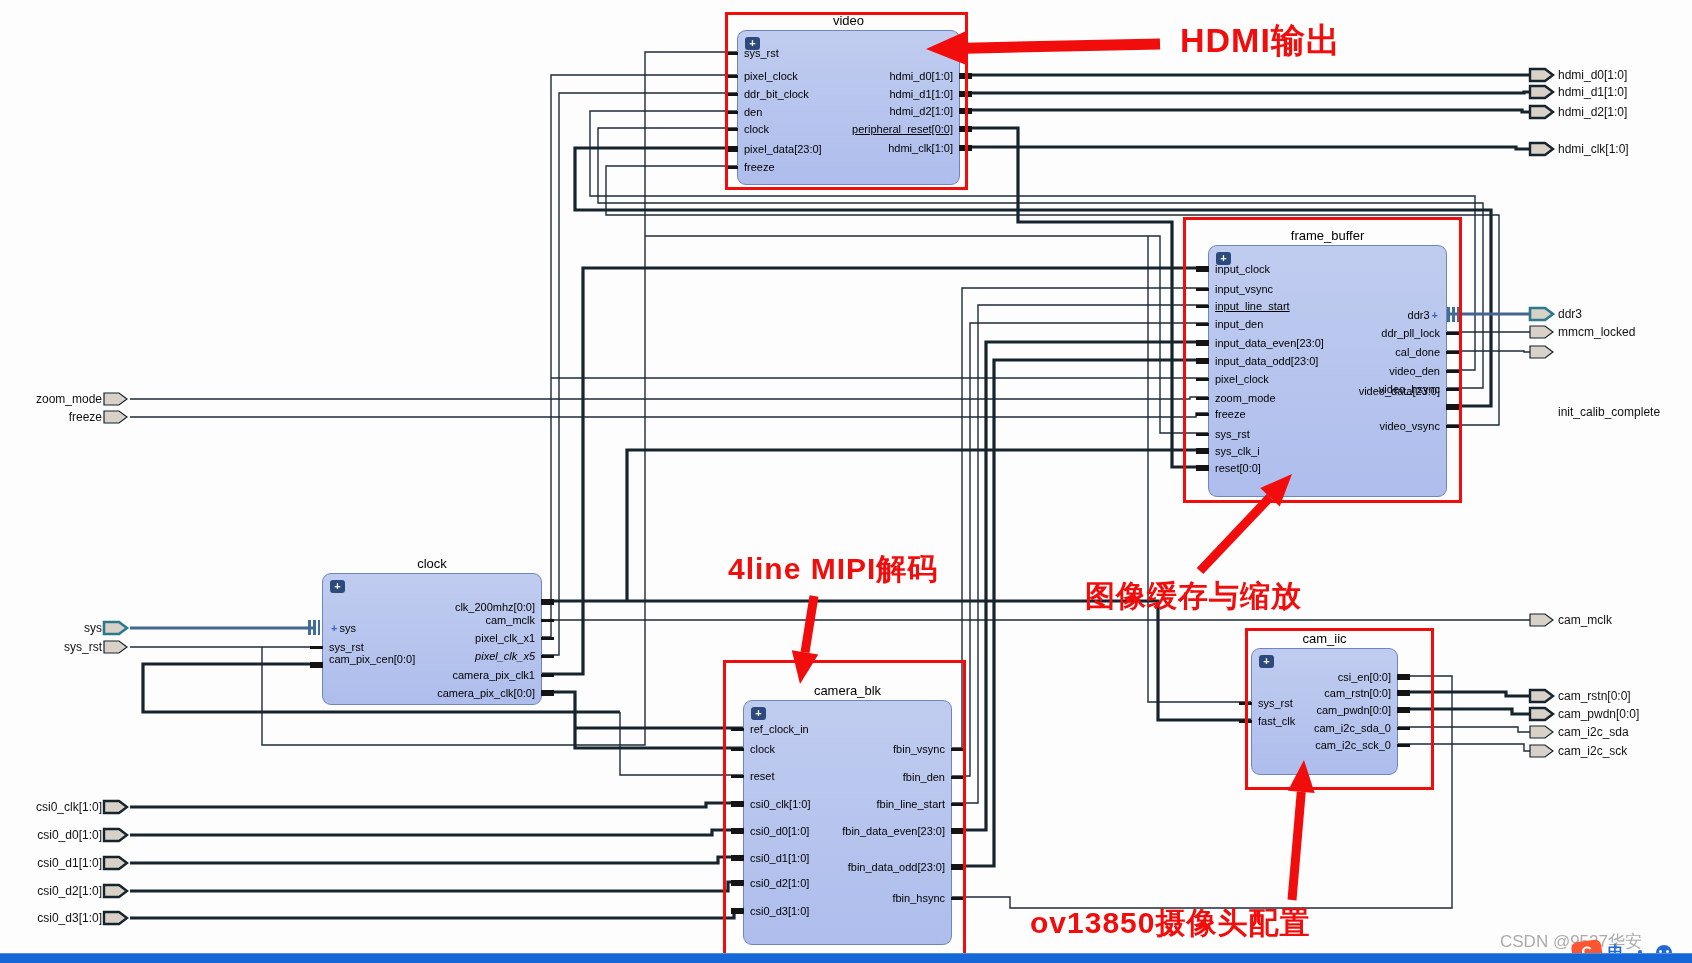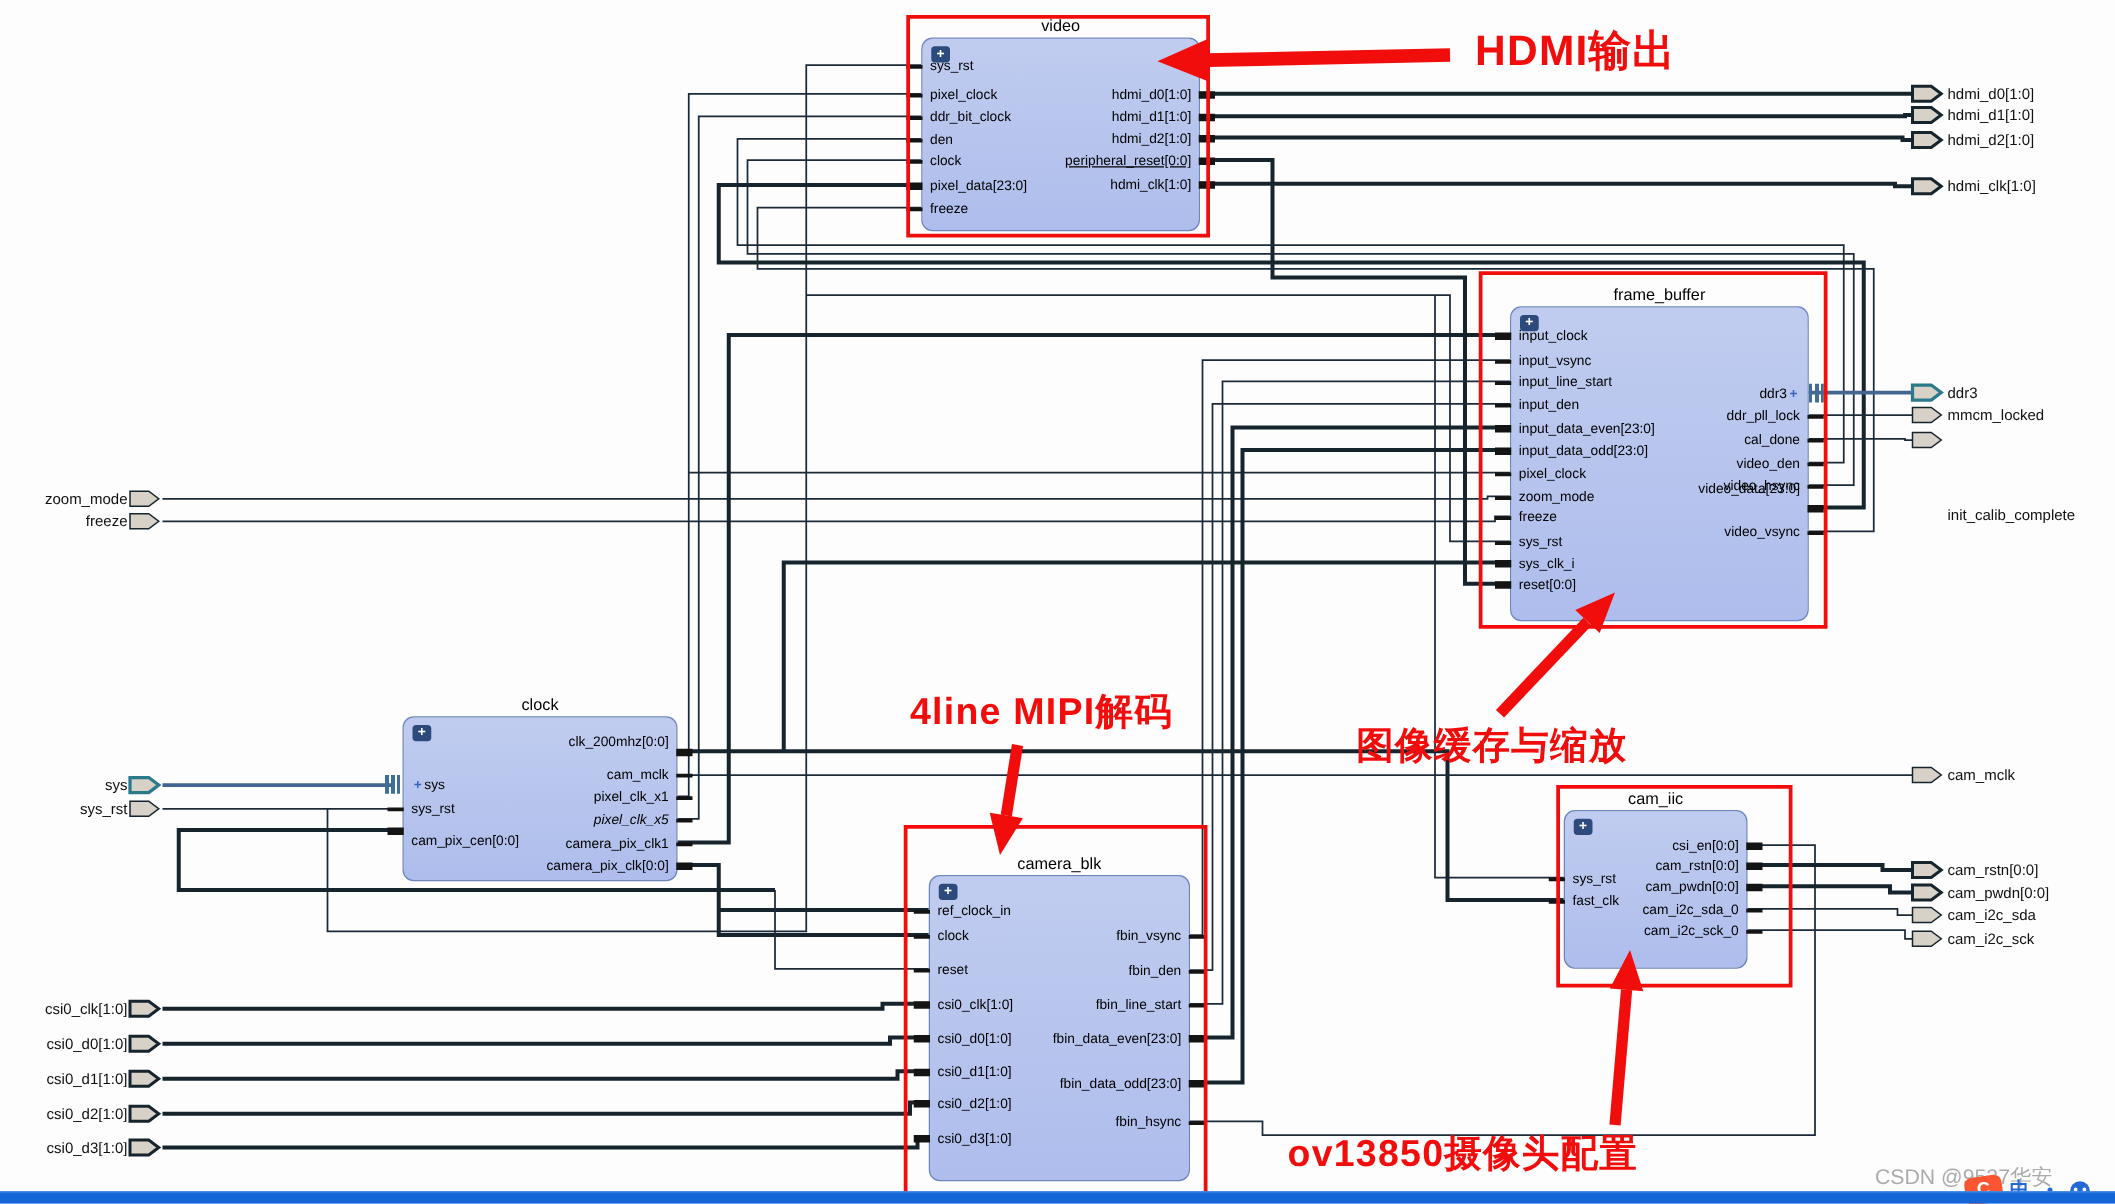--- a/index.html
+++ b/index.html
@@ -151,21 +151,21 @@
         <div class="prow pr" style="top: 109px;"><span>hdmi_clk[1:0]</span></div>
         <div class="stub" style="top: 114px; height: 6px; width: 13px; right: -13px;"></div>
       </div>
       <div class="blk-title" style="left: 1208px; width: 239px; top: 228px;">frame_buffer</div>
       <div class="ip-block" style="left: 1208px; top: 245px; width: 239px; height: 252px;">
         <div class="expicon"></div>
         <div class="prow pl" style="top: 15px;"><span>input_clock</span></div>
         <div class="stub" style="top: 20px; height: 6px; width: 13px; left: -13px;"></div>
         <div class="prow pl" style="top: 35px;"><span>input_vsync</span></div>
         <div class="stub" style="top: 41.5px; height: 3px; width: 13px; left: -13px;"></div>
-        <div class="prow pl" style="top: 52px;"><span>input_line_start</span></div>
+        <div class="prow pl" style="top: 52px; text-decoration: underline;"><span>input_line_start</span></div>
         <div class="stub" style="top: 58.5px; height: 3px; width: 13px; left: -13px;"></div>
         <div class="prow pl" style="top: 70px;"><span>input_den</span></div>
         <div class="stub" style="top: 76.5px; height: 3px; width: 13px; left: -13px;"></div>
         <div class="prow pl" style="top: 89px;"><span>input_data_even[23:0]</span></div>
         <div class="stub" style="top: 94px; height: 6px; width: 13px; left: -13px;"></div>
         <div class="prow pl" style="top: 107px;"><span>input_data_odd[23:0]</span></div>
         <div class="stub" style="top: 112px; height: 6px; width: 13px; left: -13px;"></div>
         <div class="prow pl" style="top: 125px;"><span>pixel_clock</span></div>
         <div class="stub" style="top: 131.5px; height: 3px; width: 13px; left: -13px;"></div>
         <div class="prow pl" style="top: 144px;"><span>zoom_mode</span></div>
@@ -193,23 +193,23 @@
         <div class="prow pr" style="top: 172px;"><span>video_vsync</span></div>
         <div class="stub" style="top: 178.5px; height: 3px; width: 13px; right: -13px;"></div>
       </div>
       <div class="blk-title" style="left: 322px; width: 220px; top: 556px;">clock</div>
       <div class="ip-block" style="left: 322px; top: 573px; width: 220px; height: 132px;">
         <div class="expicon"></div>
         <div class="prow pl" style="top: 46px;"><span class="ifplus"></span><span>sys</span></div>
         <div class="ifbars" style="top: 46px; left: -15px;"></div>
         <div class="prow pl" style="top: 65px;"><span>sys_rst</span></div>
         <div class="stub" style="top: 71.5px; height: 3px; width: 13px; left: -13px;"></div>
-        <div class="prow pl" style="top: 91px;"><span>cam_pix_cen[0:0]</span></div>
+        <div class="prow pl" style="top: 77px;"><span>cam_pix_cen[0:0]</span></div>
         <div class="stub" style="top: 88px; height: 6px; width: 13px; left: -13px;"></div>
-        <div class="prow pr" style="top: 12px;"><span>clk_200mhz[0:0]</span></div>
+        <div class="prow pr" style="top: 25px;"><span>clk_200mhz[0:0]</span></div>
         <div class="stub" style="top: 25px; height: 6px; width: 13px; right: -13px;"></div>
         <div class="prow pr" style="top: 38px;"><span>cam_mclk</span></div>
         <div class="stub" style="top: 44.5px; height: 3px; width: 13px; right: -13px;"></div>
         <div class="prow pr" style="top: 56px;"><span>pixel_clk_x1</span></div>
         <div class="stub" style="top: 62.5px; height: 3px; width: 13px; right: -13px;"></div>
         <div class="prow pr" style="top: 74px; font-style: italic;"><span>pixel_clk_x5</span></div>
         <div class="stub" style="top: 80.5px; height: 3px; width: 13px; right: -13px;"></div>
         <div class="prow pr" style="top: 93px;"><span>camera_pix_clk1</span></div>
         <div class="stub" style="top: 99.5px; height: 3px; width: 13px; right: -13px;"></div>
         <div class="prow pr" style="top: 111px;"><span>camera_pix_clk[0:0]</span></div>

